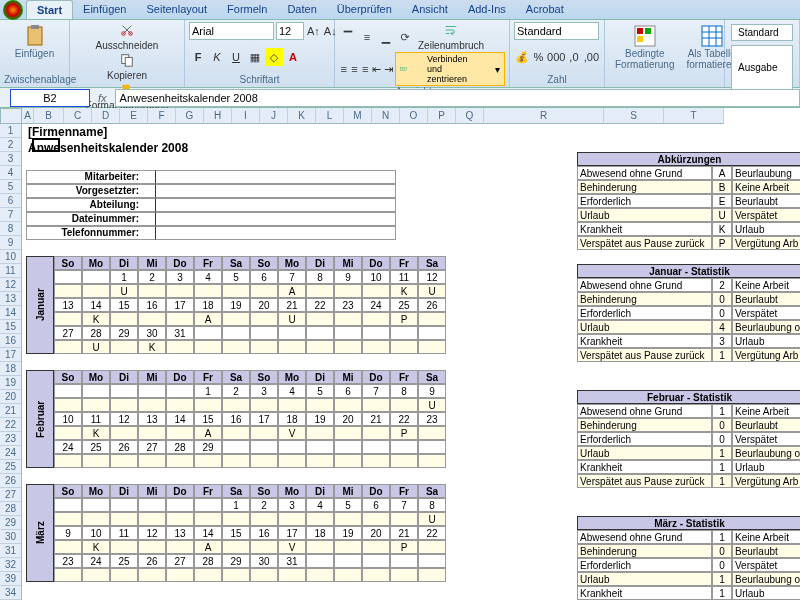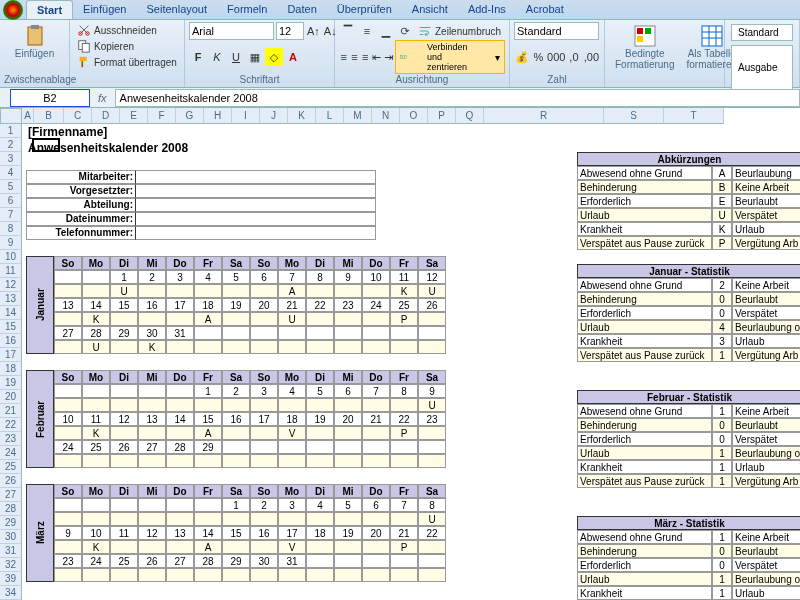--- a/index.html
+++ b/index.html
@@ -7,21 +7,21 @@
 
 
 .ribbon-tabs { background: linear-gradient(#cde, #bcd8f0); height: 20px; display: flex; border-bottom: 1px solid #8ba; font-size: 11px; }
 .ribbon-tab { padding: 3px 10px; color: #15428b; cursor: pointer; }
 .ribbon-tab.active { background: #e8f0f8; border: 1px solid #9bb; border-bottom: none; border-radius: 3px 3px 0 0; font-weight: bold; }
 .office-btn { width: 20px; height: 20px; background: radial-gradient(circle, #f90, #c00 40%, #090 70%, #00c); border-radius: 50%; margin: 0 3px; }
 
 .ribbon-body { background: linear-gradient(#e8f0f8, #d0e0f0); height: 68px; display: flex; border-bottom: 1px solid #8ba; font-size: 10px; }
 .rgroup { border-right: 1px solid #b0c8e0; padding: 2px 4px; display: flex; flex-direction: column; justify-content: space-between; }
 .rgroup-label { text-align: center; color: #4a6a8a; font-size: 10px; }
-.rbtn { display: flex; align-items: center; gap: 3px; padding: 1px 3px; color: #333; }
+.rbtn { display: flex; align-items: center; gap: 3px; padding: 1px 3px; color: #333; flex-direction: column; }
 .ricon { width: 14px; height: 14px; display: inline-block; }
 .big-btn { display: flex; flex-direction: column; align-items: center; padding: 2px 6px; color: #4a6a8a; }
 .big-icon { width: 24px; height: 24px; }
 .combo { border: 1px solid #9bb; background: #fff; height: 18px; font-size: 11px; padding: 0 2px; }
 .tbtn { width: 18px; height: 18px; border: 1px solid transparent; display: inline-flex; align-items: center; justify-content: center; font-size: 11px; color: #333; }
 .highlighted-btn { border: 1px solid #f7b500; background: #ffe8a6; padding: 1px 4px; display: flex; align-items: center; gap: 20px; }
 
 
 .formula-row { height: 20px; display: flex; align-items: center; border-bottom: 1px solid #8ba; background: #e8f0f8; }
 .namebox { width: 80px; border: 1px solid #1d4ed8; background: #fff; height: 18px; text-align: center; padding-top: 2px; margin-left: 10px; }
@@ -34,21 +34,21 @@
 .colheads { position: absolute; left: 22px; top: 0; height: 16px; display: flex; }
 .ch { background: #e4ecf7; border-right: 1px solid #c0d0e0; border-bottom: 1px solid #9bb; text-align: center; color: #4a6a8a; font-size: 10px; line-height: 16px; }
 .rowheads { position: absolute; left: 0; top: 16px; width: 22px; }
 .rh { height: 14px; background: #e4ecf7; border-bottom: 1px solid #c0d0e0; border-right: 1px solid #9bb; text-align: center; color: #4a6a8a; font-size: 10px; line-height: 14px; }
 .cells { position: absolute; left: 22px; top: 16px; }
 
 
 .title1 { font-weight: bold; font-size: 12px; padding: 1px 2px; }
 .title2 { font-weight: bold; font-size: 12px; padding: 1px 2px; }
 .form-row { display: flex; height: 14px; }
-.form-label { width: 110px; text-align: right; font-weight: bold; border: 1px solid #999; border-right: 1px solid #333; padding-right: 2px; background: #fff; font-size: 10px; }
+.form-label { width: 130px; text-align: right; font-weight: bold; border: 1px solid #999; border-right: 1px solid #333; padding-right: 16px; background: #fff; font-size: 10px; }
 .form-val { width: 240px; border: 1px solid #999; border-left: none; background: #fff; }
 
 .cal-block { display: flex; margin-top: 2px; }
 .month-lbl { width: 28px; background: #c9c7e6; border: 1px solid #333; display: flex; align-items: center; justify-content: center; writing-mode: vertical-rl; transform: rotate(180deg); font-weight: bold; font-size: 10px; }
 .cal-grid { }
 .cal-row { display: flex; }
 .cal-cell { width: 28px; height: 14px; border: 1px solid #999; text-align: center; font-size: 10px; line-height: 13px; }
 .cal-head { background: #c9c7e6; font-weight: bold; }
 .cal-r1 { background: #fff; }
 .cal-r2 { background: #fffde6; }

